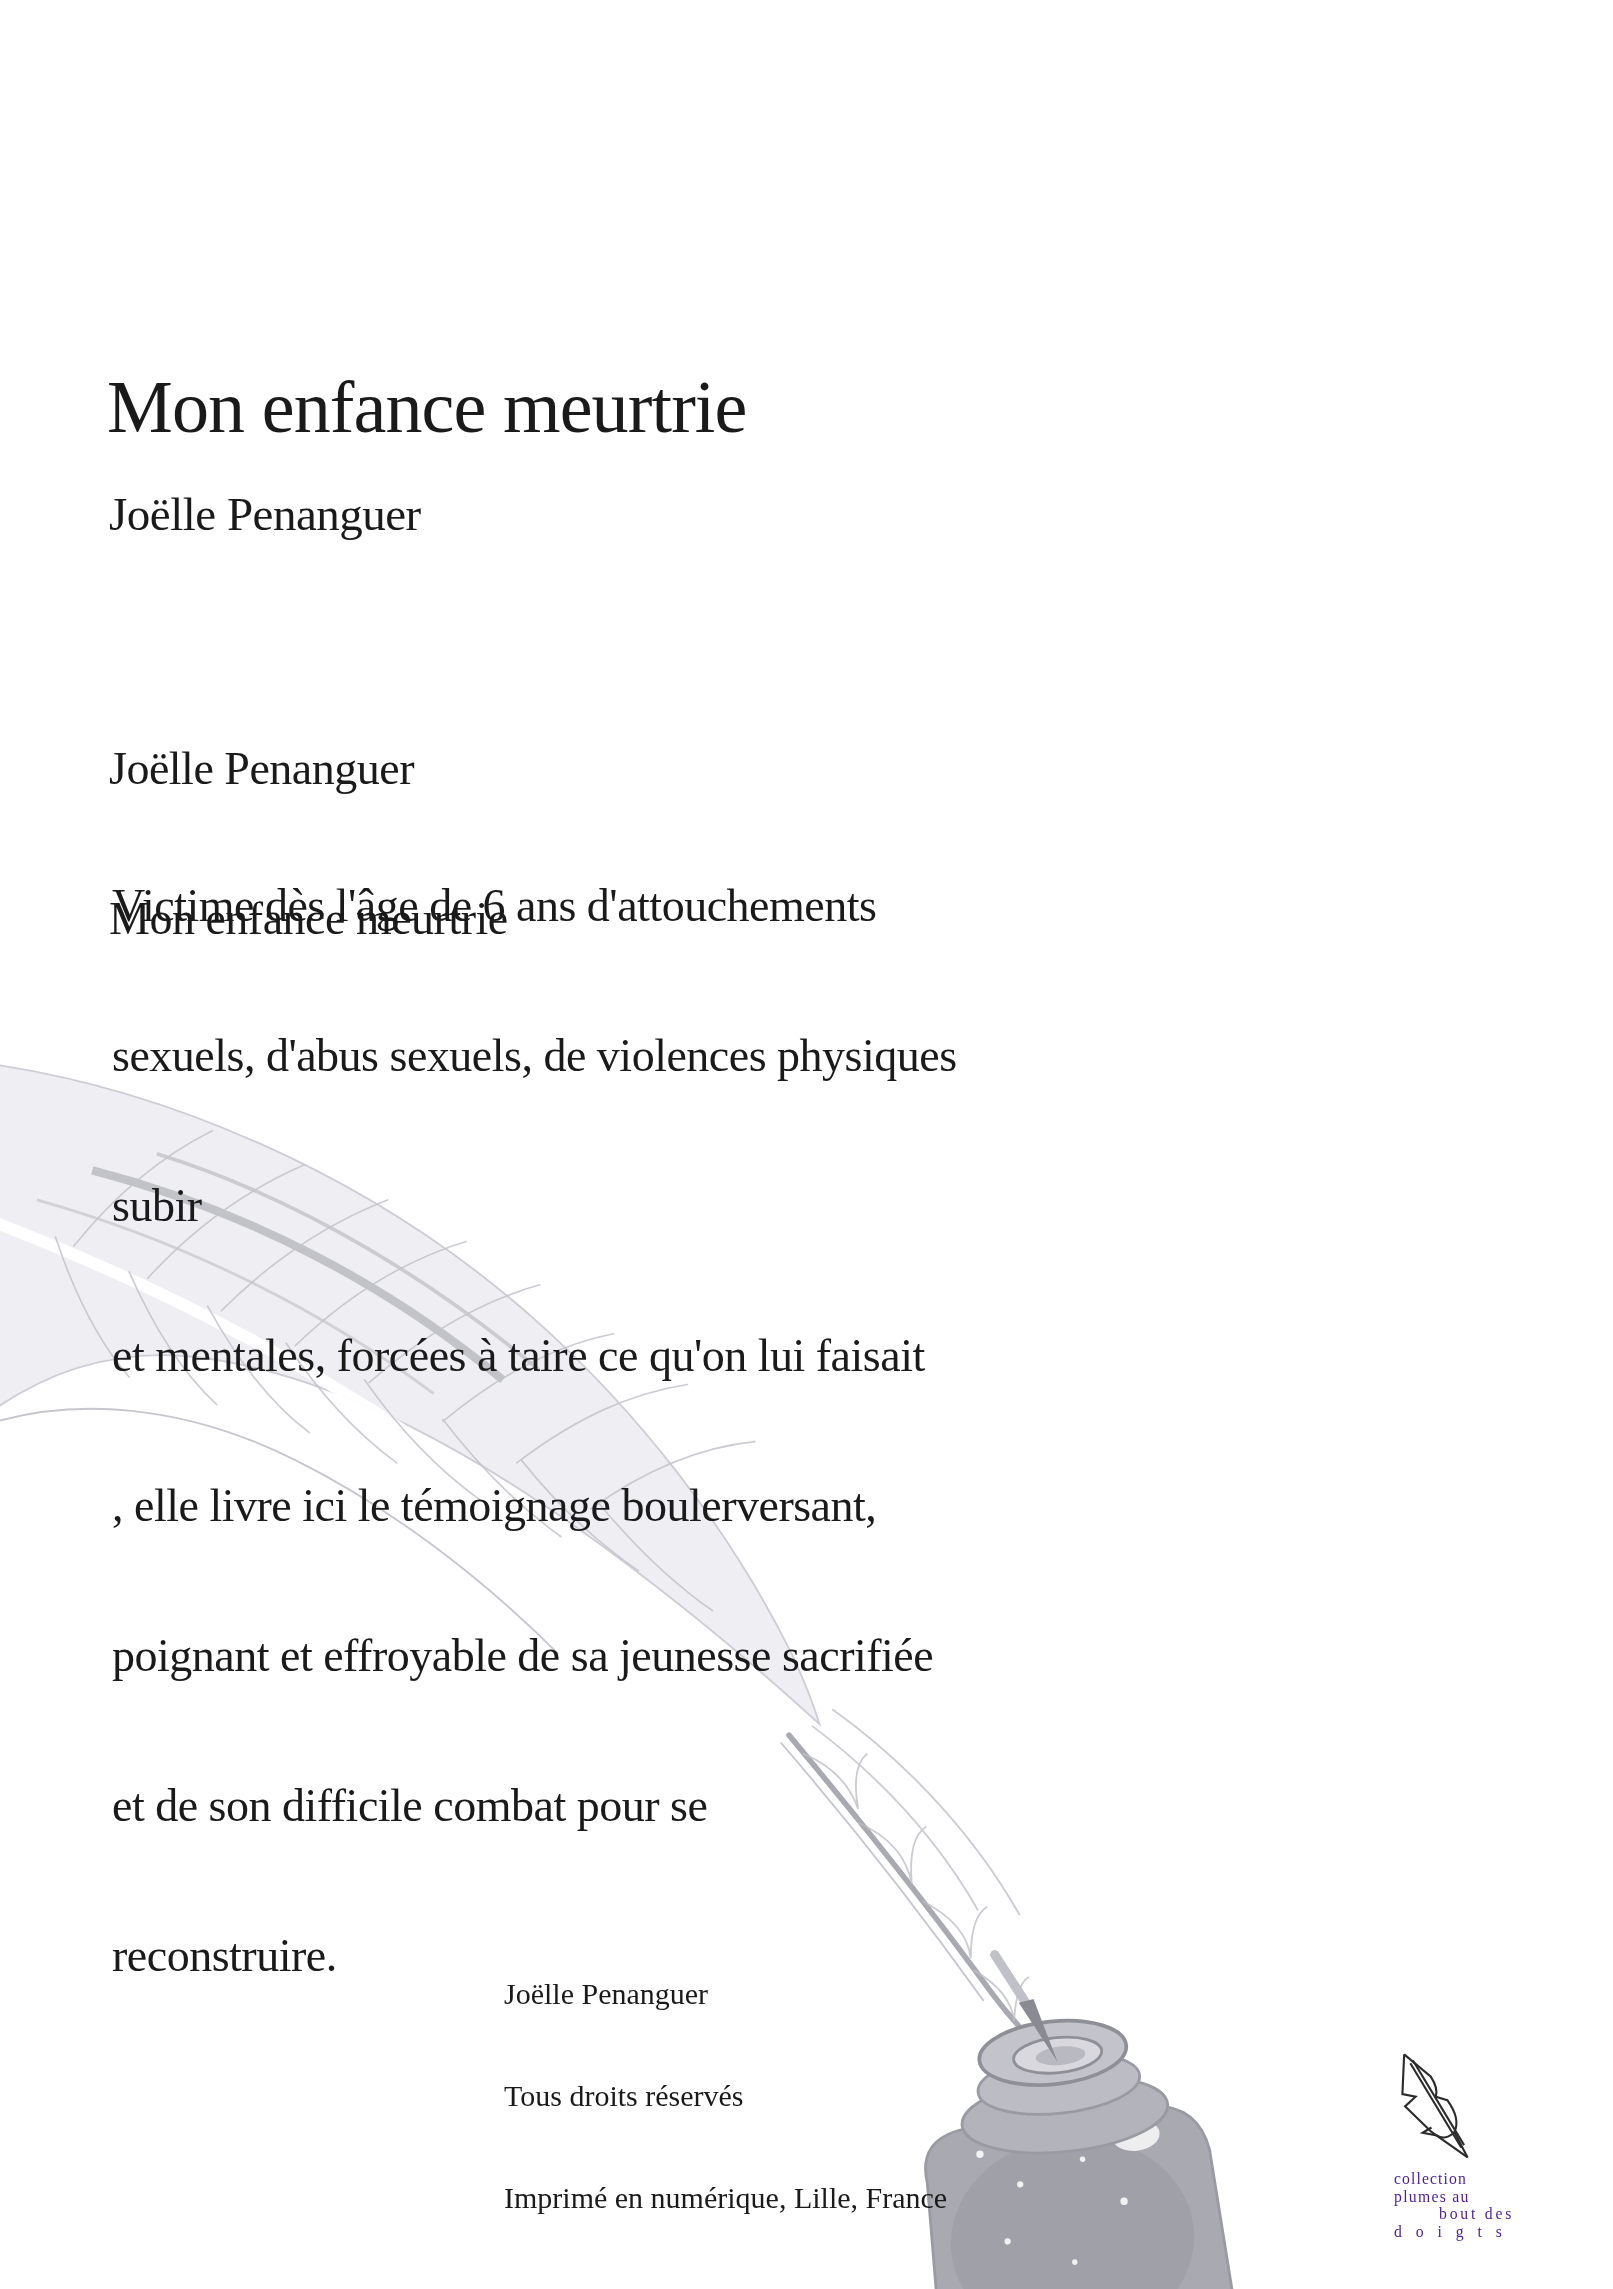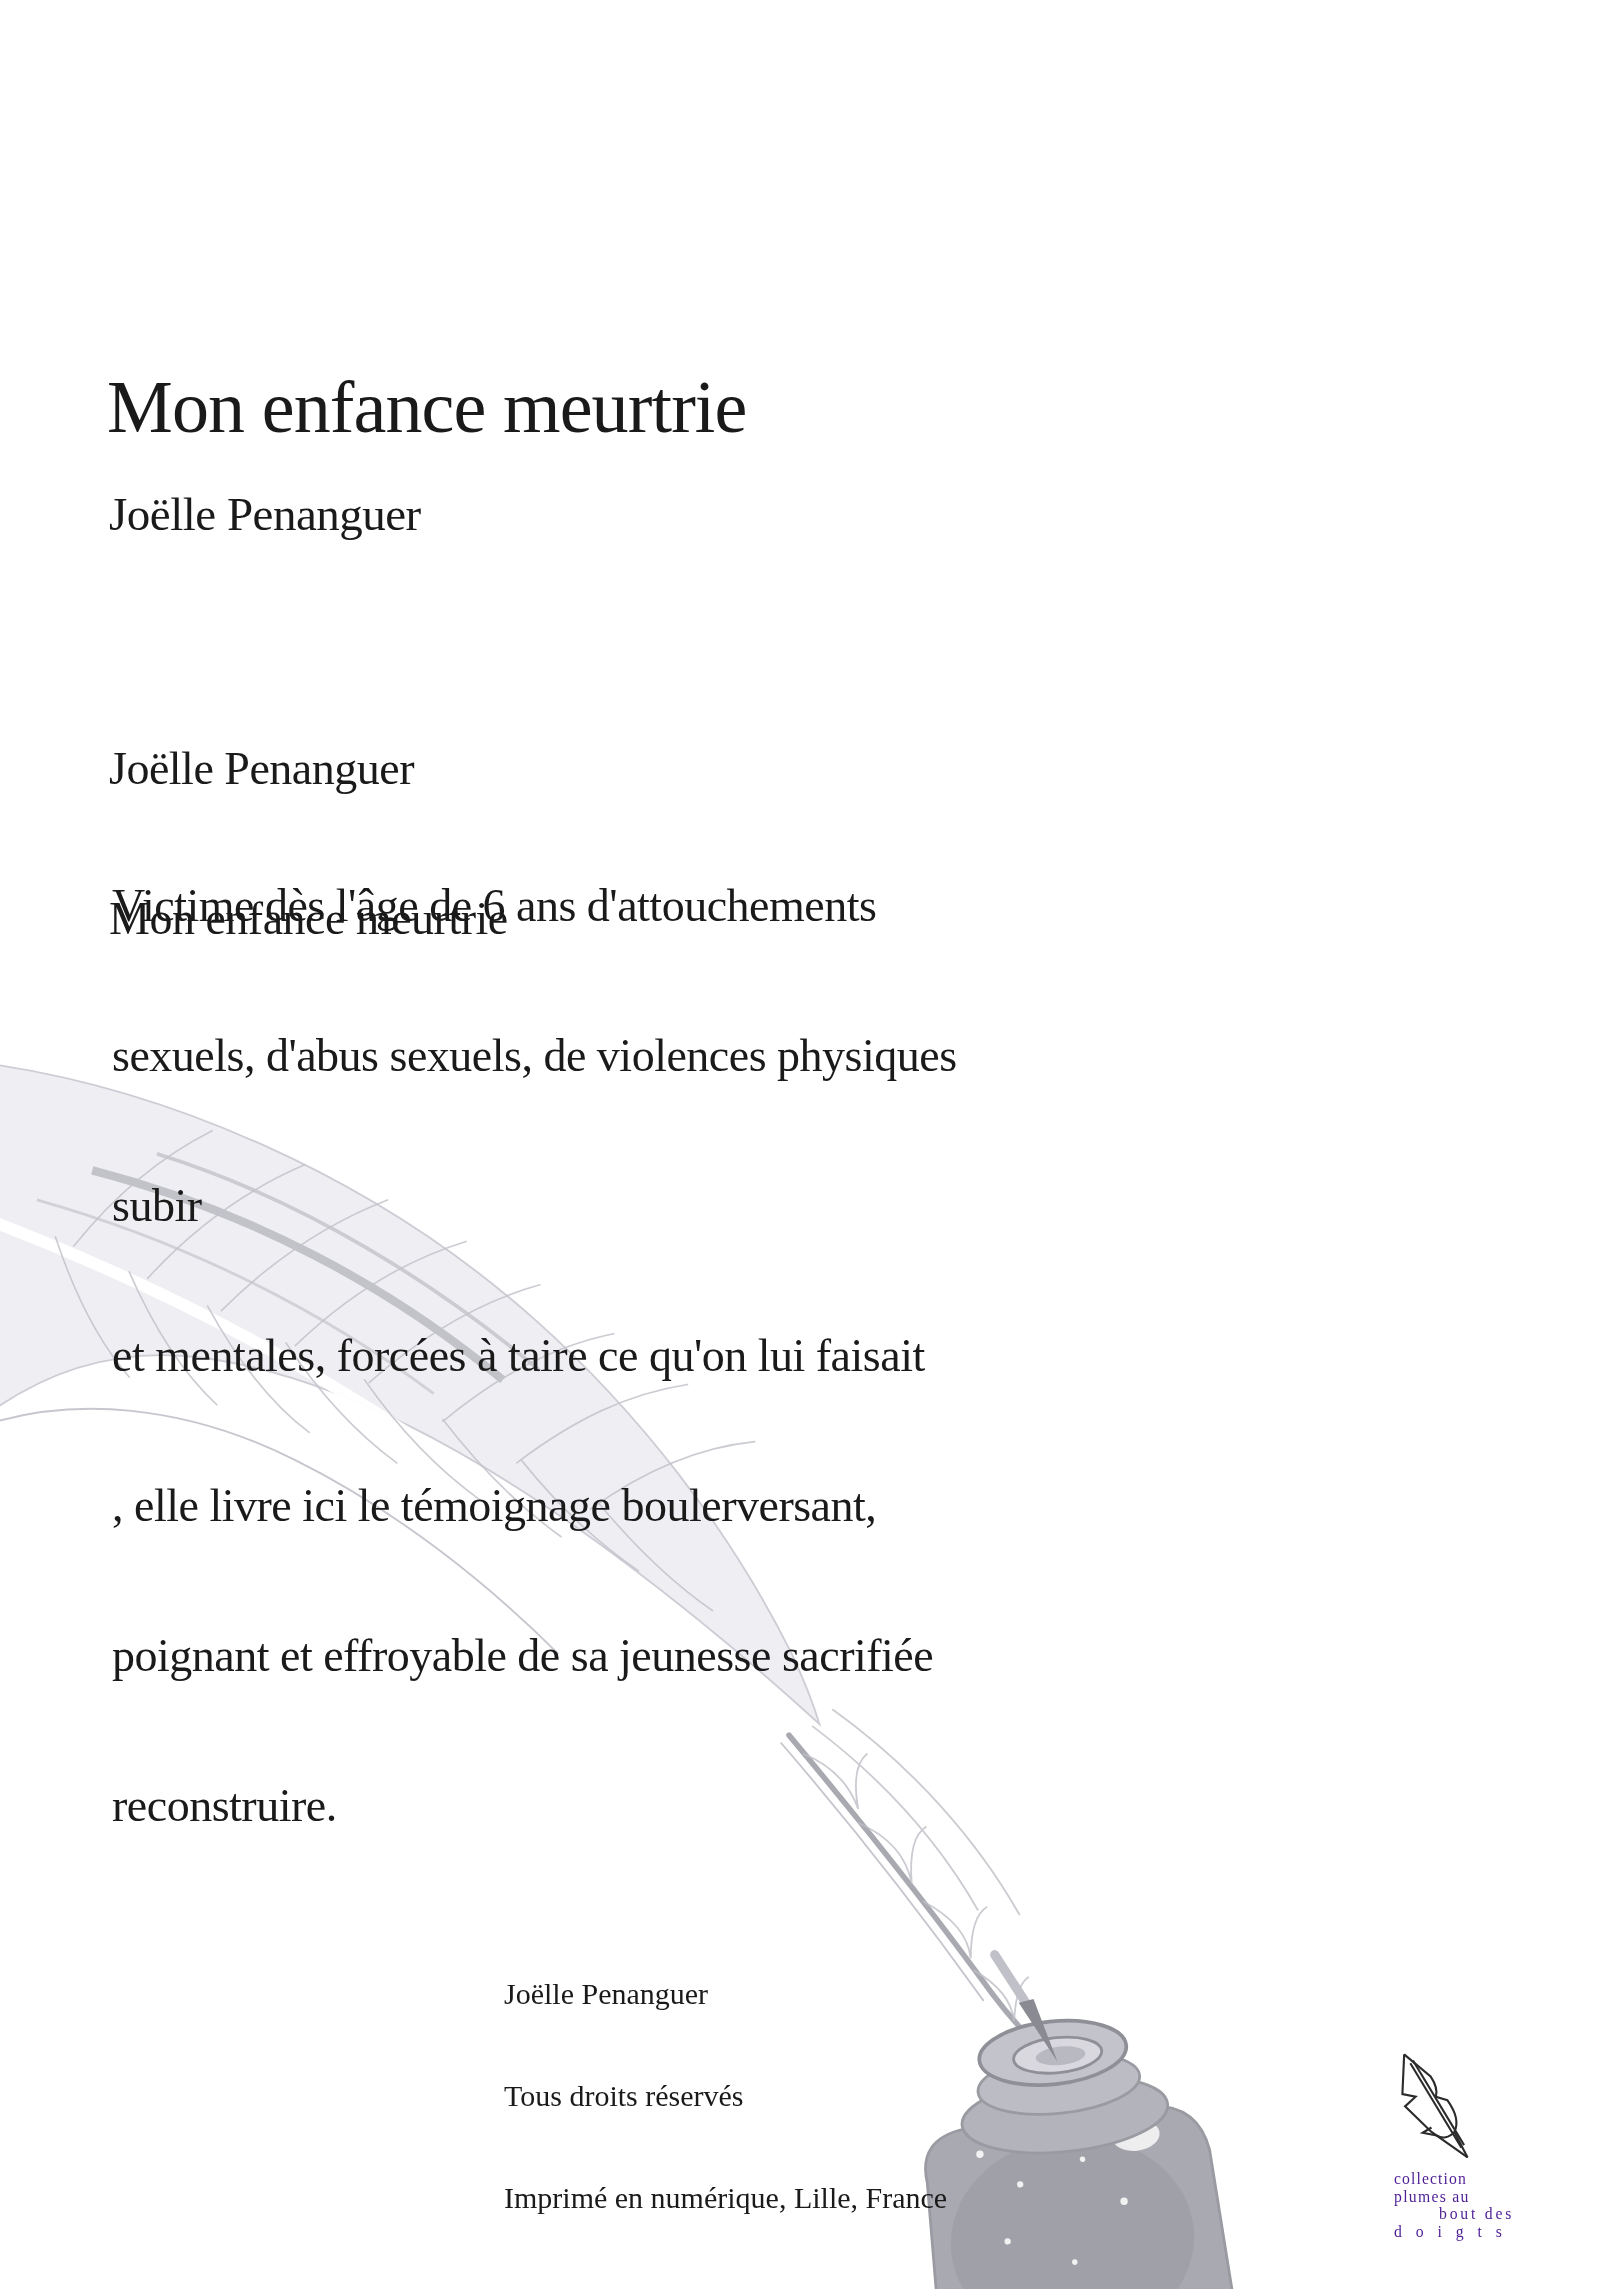--- a/index.html
+++ b/index.html
@@ -129,20 +129,21 @@
     <div>Mon enfance meurtrie</div>
   </div>
 
   <div class="txt description">
     <div>Victime dès l'âge de 6 ans d'attouchements</div>
     <div>sexuels, d'abus sexuels, de violences physiques</div>
     <div>subir</div>
     <div>et mentales, forcées à taire ce qu'on lui faisait</div>
     <div>, elle livre ici le témoignage boulerversant,</div>
     <div>poignant et effroyable de sa jeunesse sacrifiée</div>
+    <div>et de son difficile combat pour se</div>
     <div>reconstruire.</div>
   </div>
 
   <div class="txt imprint">
     <div>Joëlle Penanguer</div>
     <div>Tous droits réservés</div>
     <div>Imprimé en numérique, Lille, France</div>
   </div>
 
   <div class="publisher">

